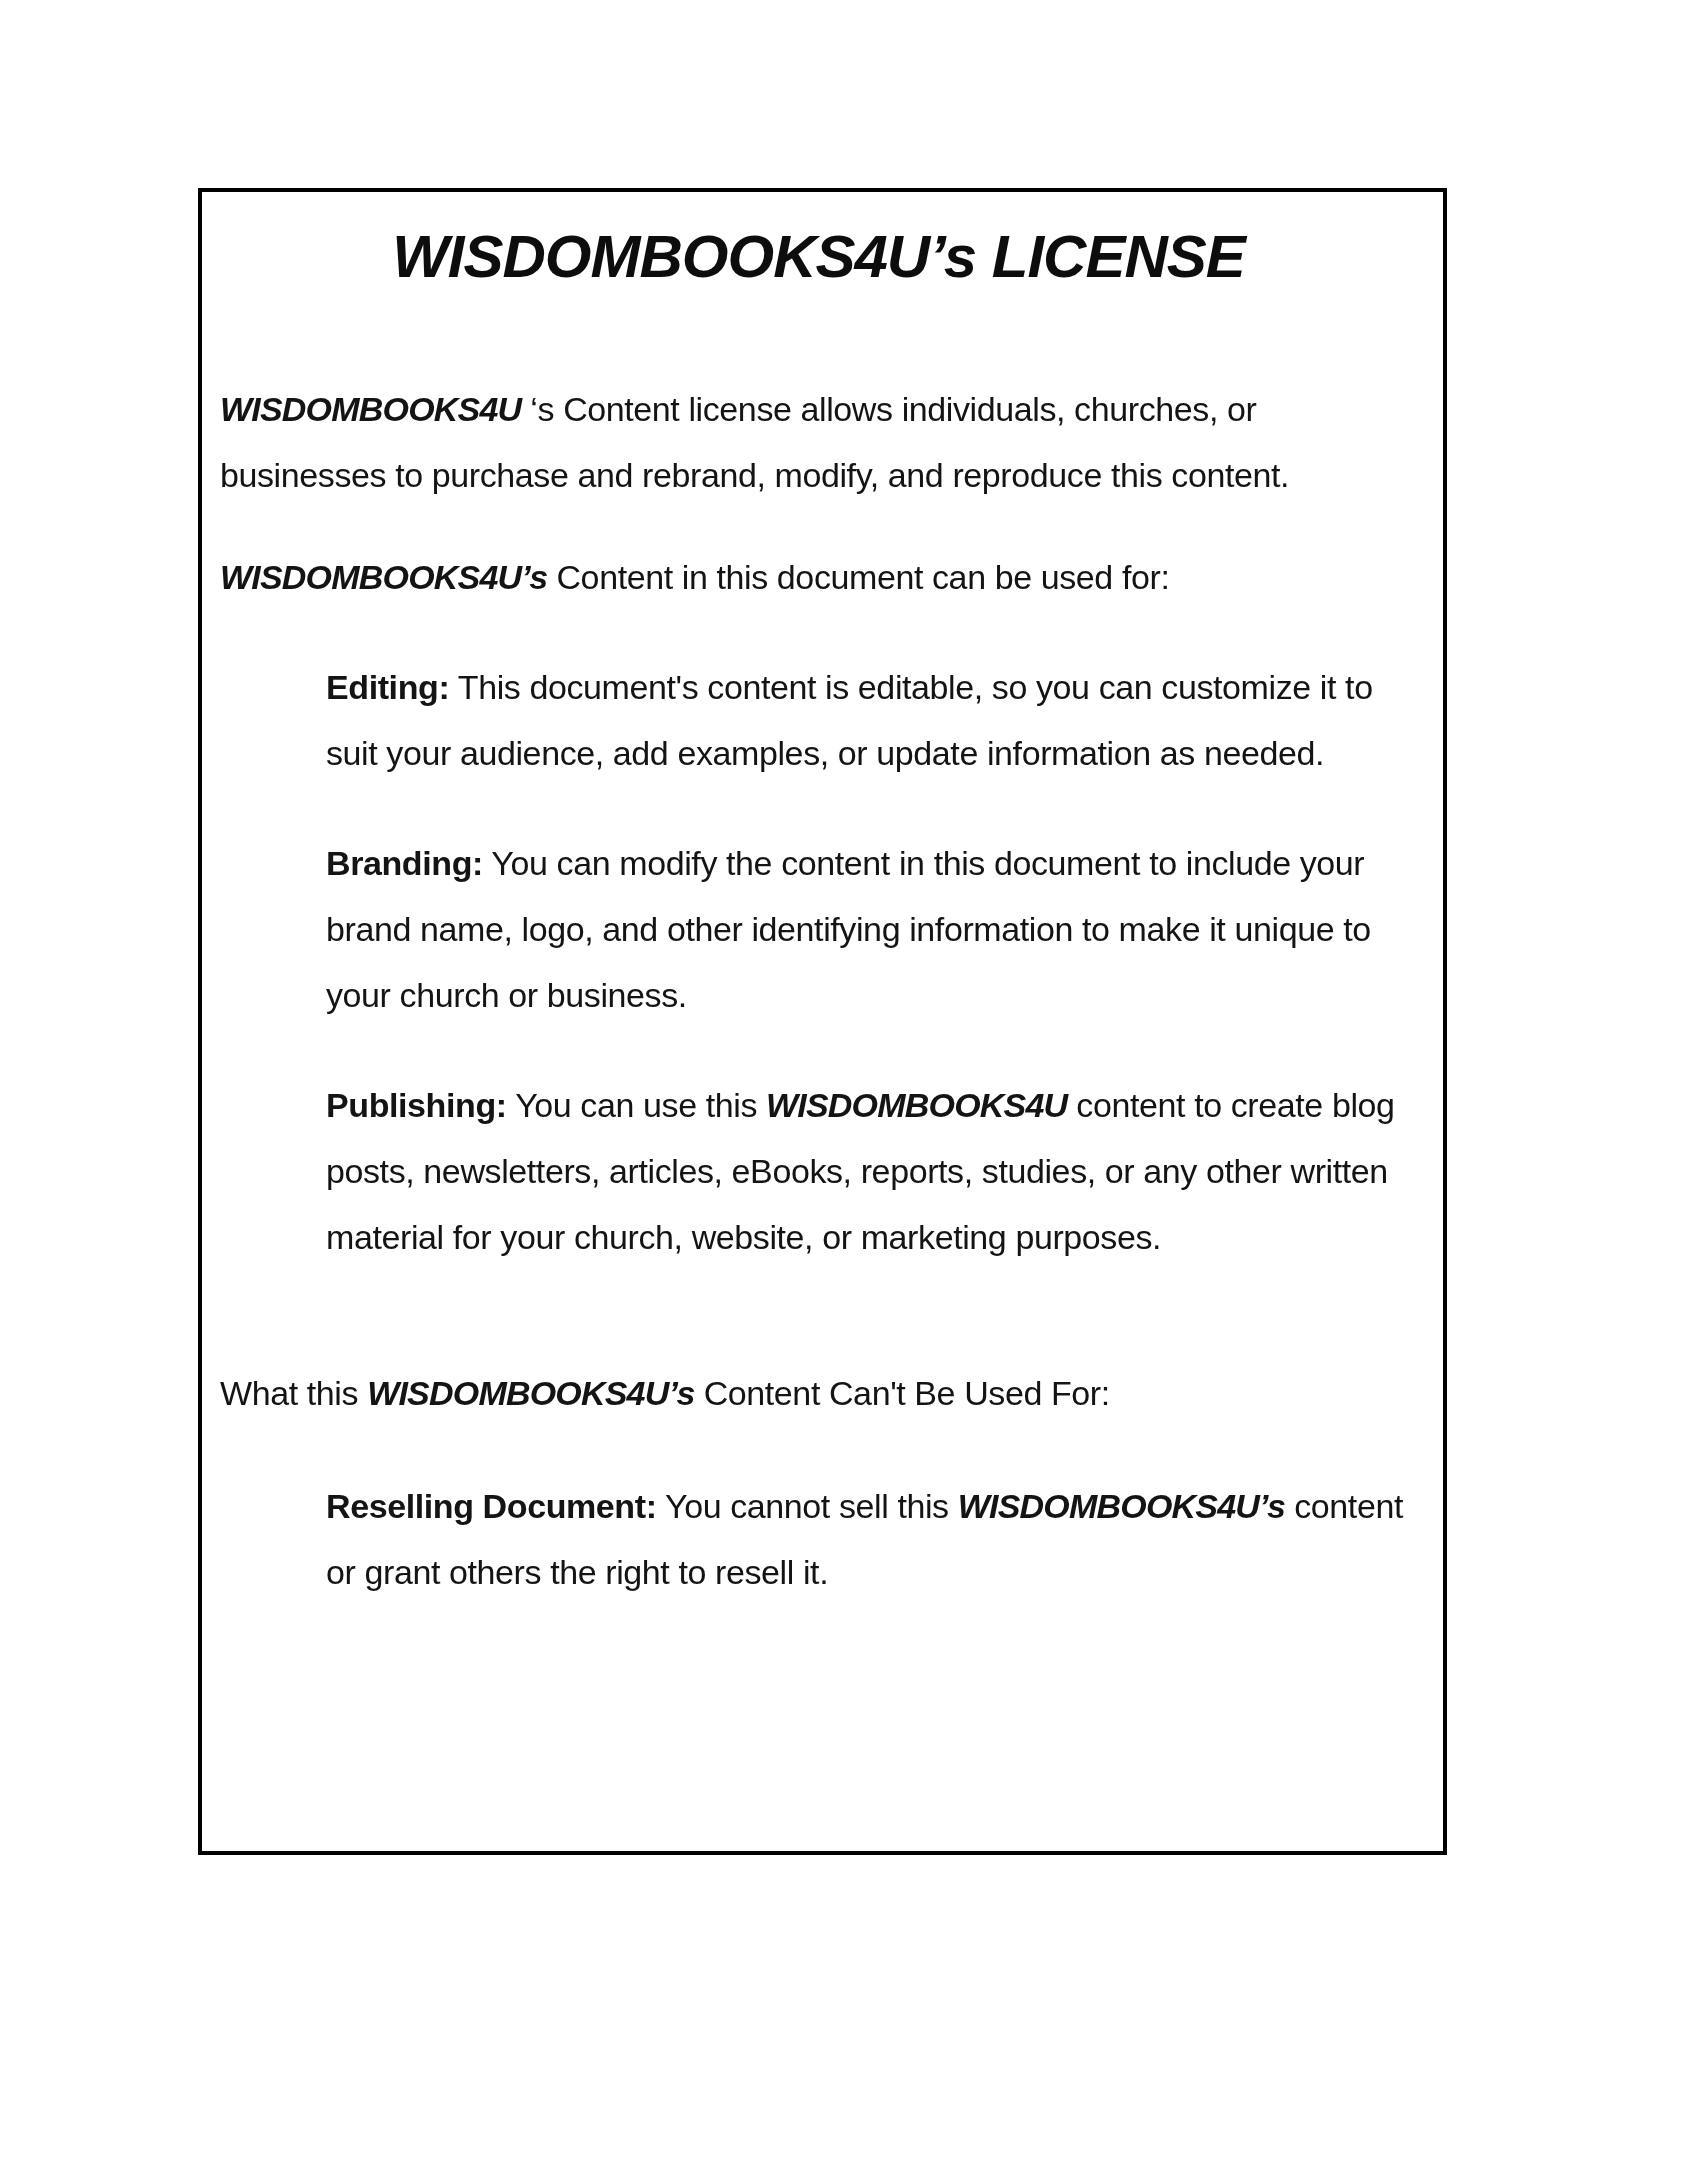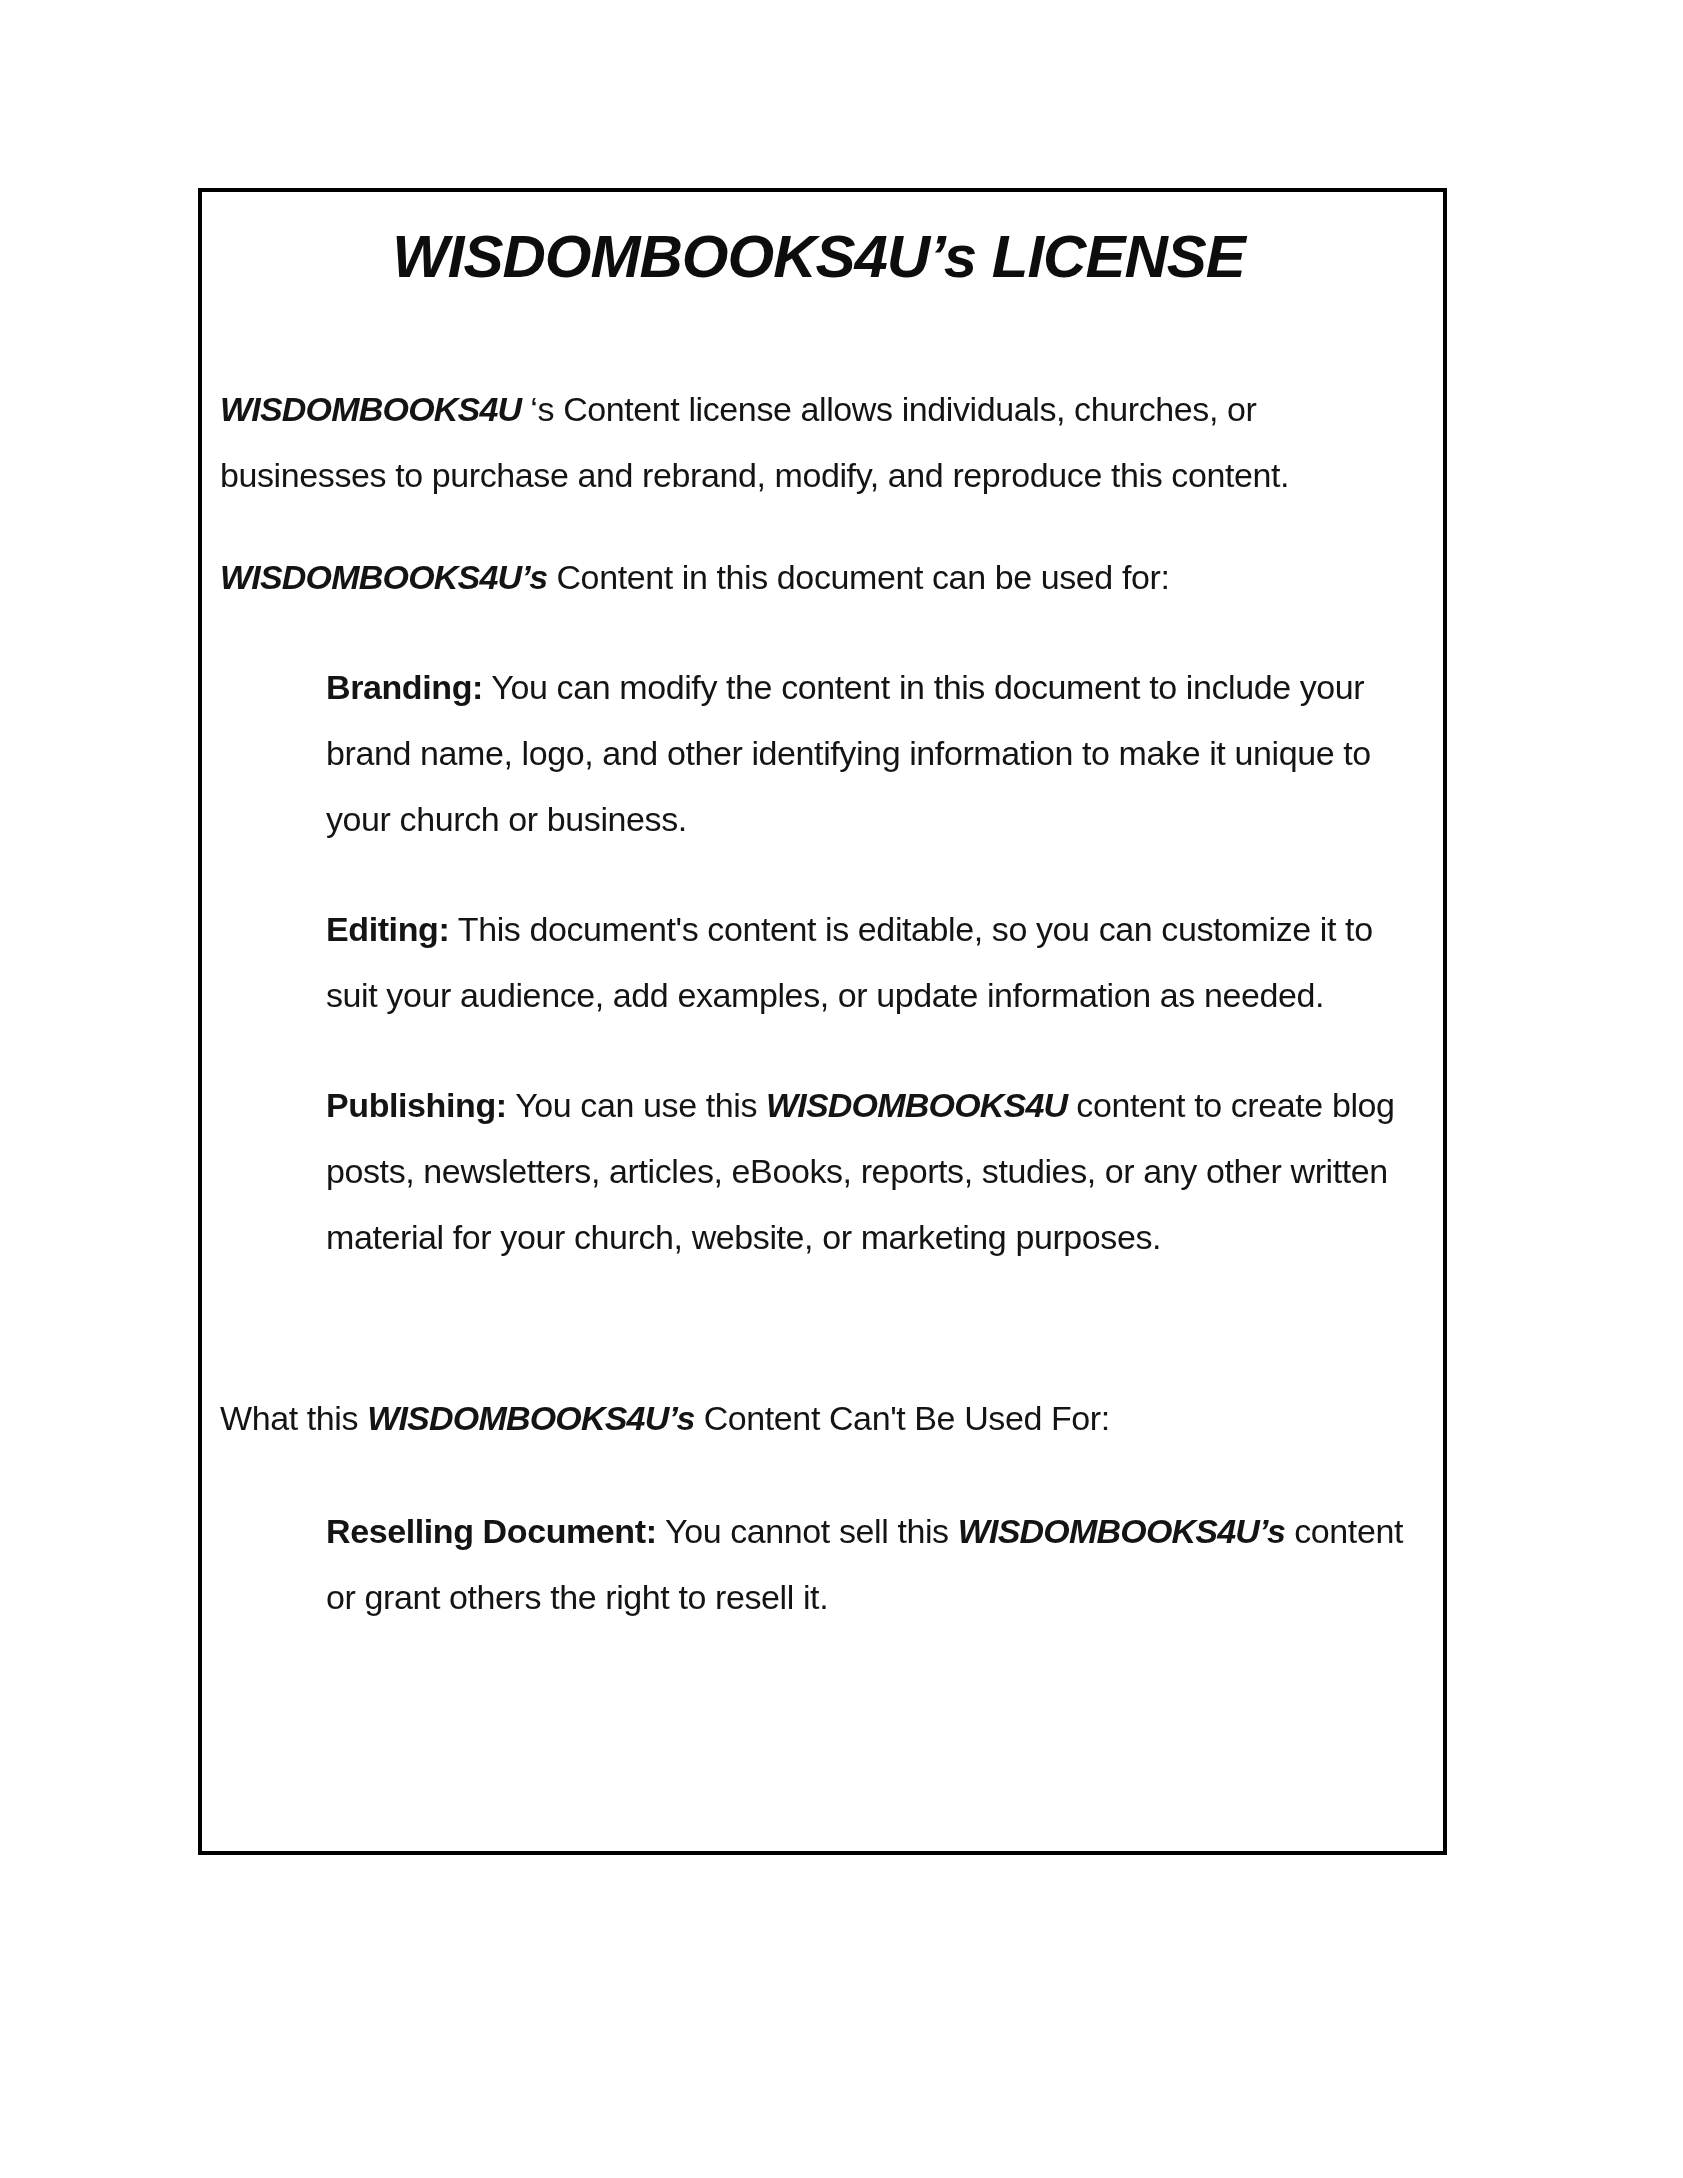--- a/index.html
+++ b/index.html
@@ -44,44 +44,44 @@
     letter-spacing: -0.4px;
     color: #141414;
   }
   .intro-para   { margin-top: 85px; }
   .usedfor-head { margin-top: 36px; }
   .item-para {
     margin-left: 106px;
     margin-top: 44px;
     max-width: 1119px;
   }
-  .cant-head { margin-top: 115px; }
+  .cant-head { margin-top: 90px; }
   .cant-item { margin-top: 47px; }
   .brand {
     font-weight: bold;
     font-style: italic;
     letter-spacing: -0.8px;
   }
   .label { font-weight: bold; }
 </style>
 </head>
 <body>
 
 <div class="page">
   <div class="license-box">
 
     <h1 class="doc-title">WISDOMBOOKS4U’s LICENSE</h1>
 
     <p class="body-text intro-para"><span class="brand">WISDOMBOOKS4U</span><span> ‘s Content license allows individuals, churches, or businesses to purchase and rebrand, modify, and reproduce this content.</span></p>
 
     <p class="body-text usedfor-head"><span class="brand">WISDOMBOOKS4U’s</span><span> Content in this document can be used for:</span></p>
 
+    <p class="body-text item-para"><span class="label">Editing:</span><span> This document's content is editable, so you can customize it to suit your audience, add examples, or update information as needed.</span><span class="brand"></span><span></span></p>
+
     <p class="body-text item-para"><span class="label">Branding:</span><span> You can modify the content in this document to include your brand name, logo, and other identifying information to make it unique to your church or business.</span><span class="brand"></span><span></span></p>
-
-    <p class="body-text item-para"><span class="label">Editing:</span><span> This document's content is editable, so you can customize it to suit your audience, add examples, or update information as needed.</span><span class="brand"></span><span></span></p>
 
     <p class="body-text item-para"><span class="label">Publishing:</span><span> You can use this </span><span class="brand">WISDOMBOOKS4U</span><span> content to create blog posts, newsletters, articles, eBooks, reports, studies, or any other written material for your church, website, or marketing purposes.</span></p>
 
 
     <p class="body-text cant-head"><span>What this </span><span class="brand">WISDOMBOOKS4U’s</span><span> Content Can't Be Used For:</span></p>
 
     <p class="body-text item-para cant-item"><span class="label">Reselling Document:</span><span> You cannot sell this </span><span class="brand">WISDOMBOOKS4U’s</span><span> content or grant others the right to resell it.</span></p>
 
   </div>
 </div>

